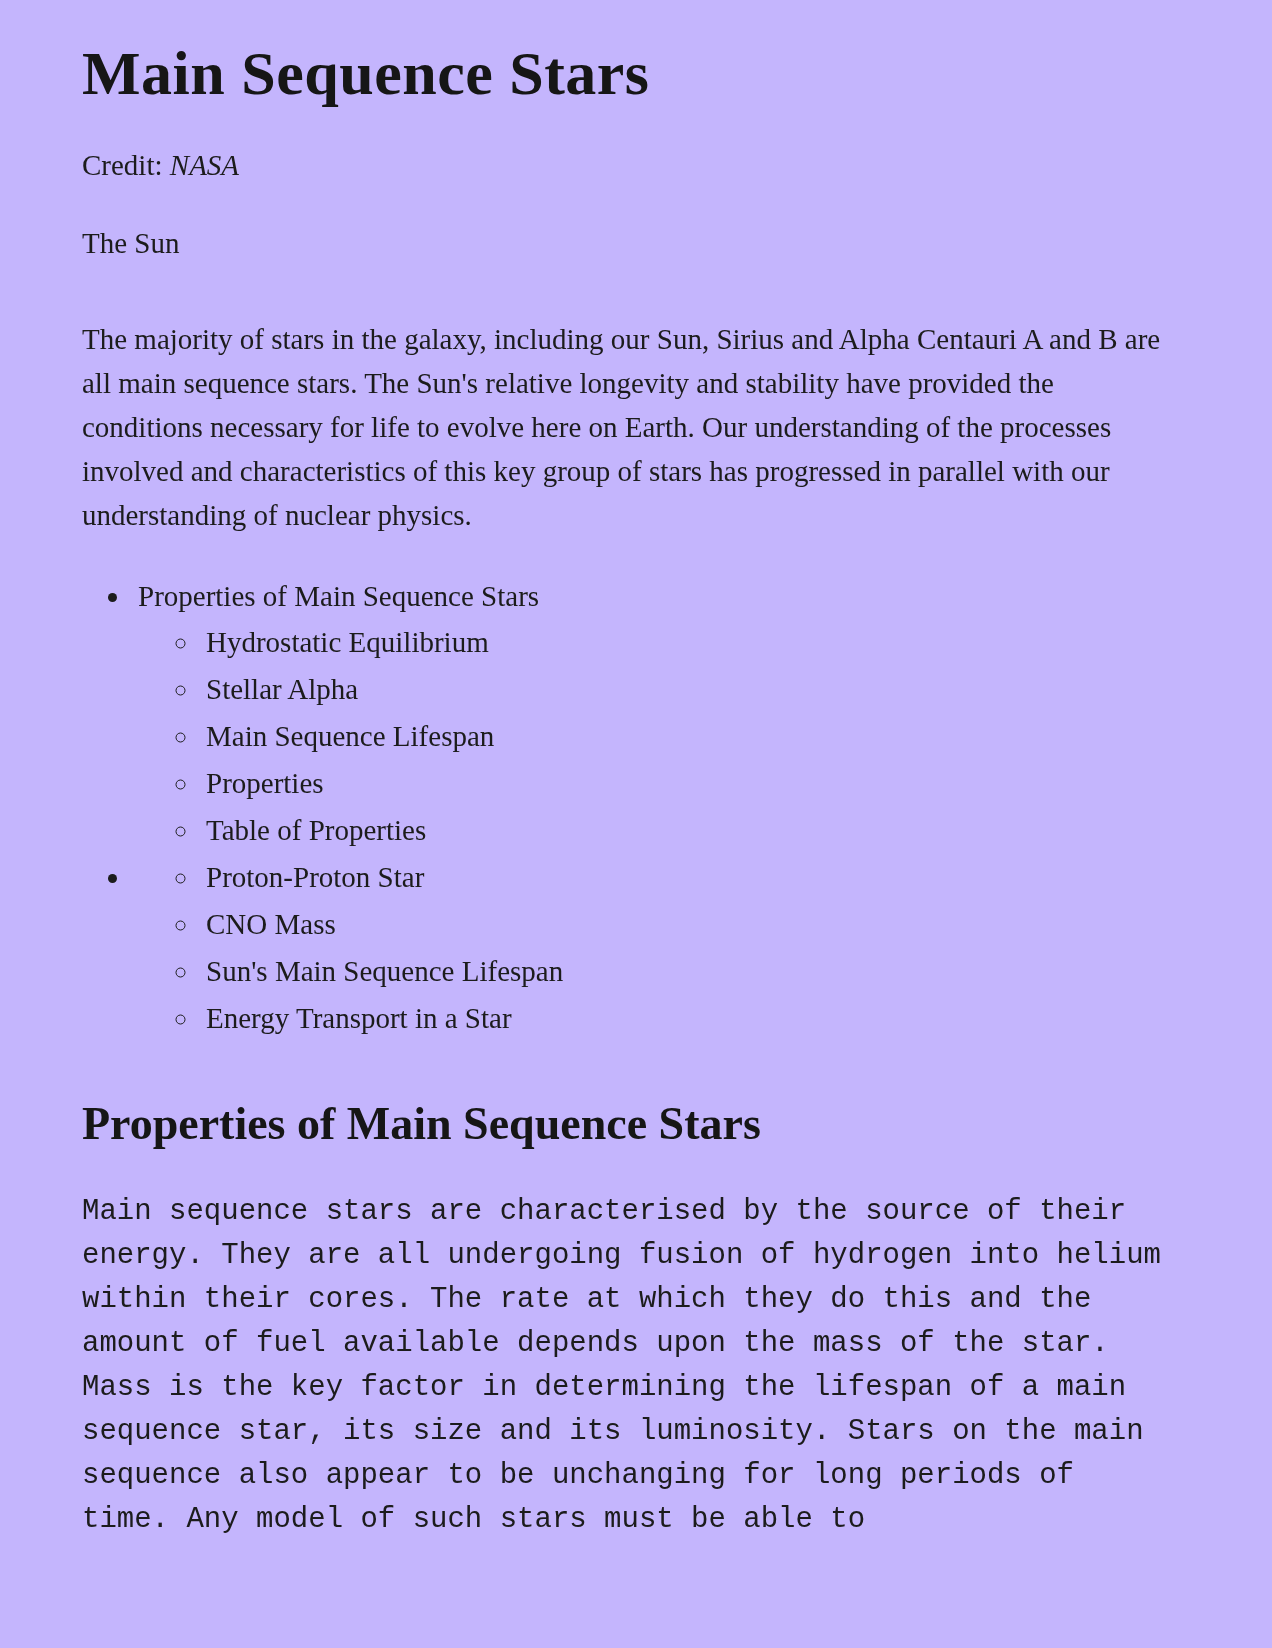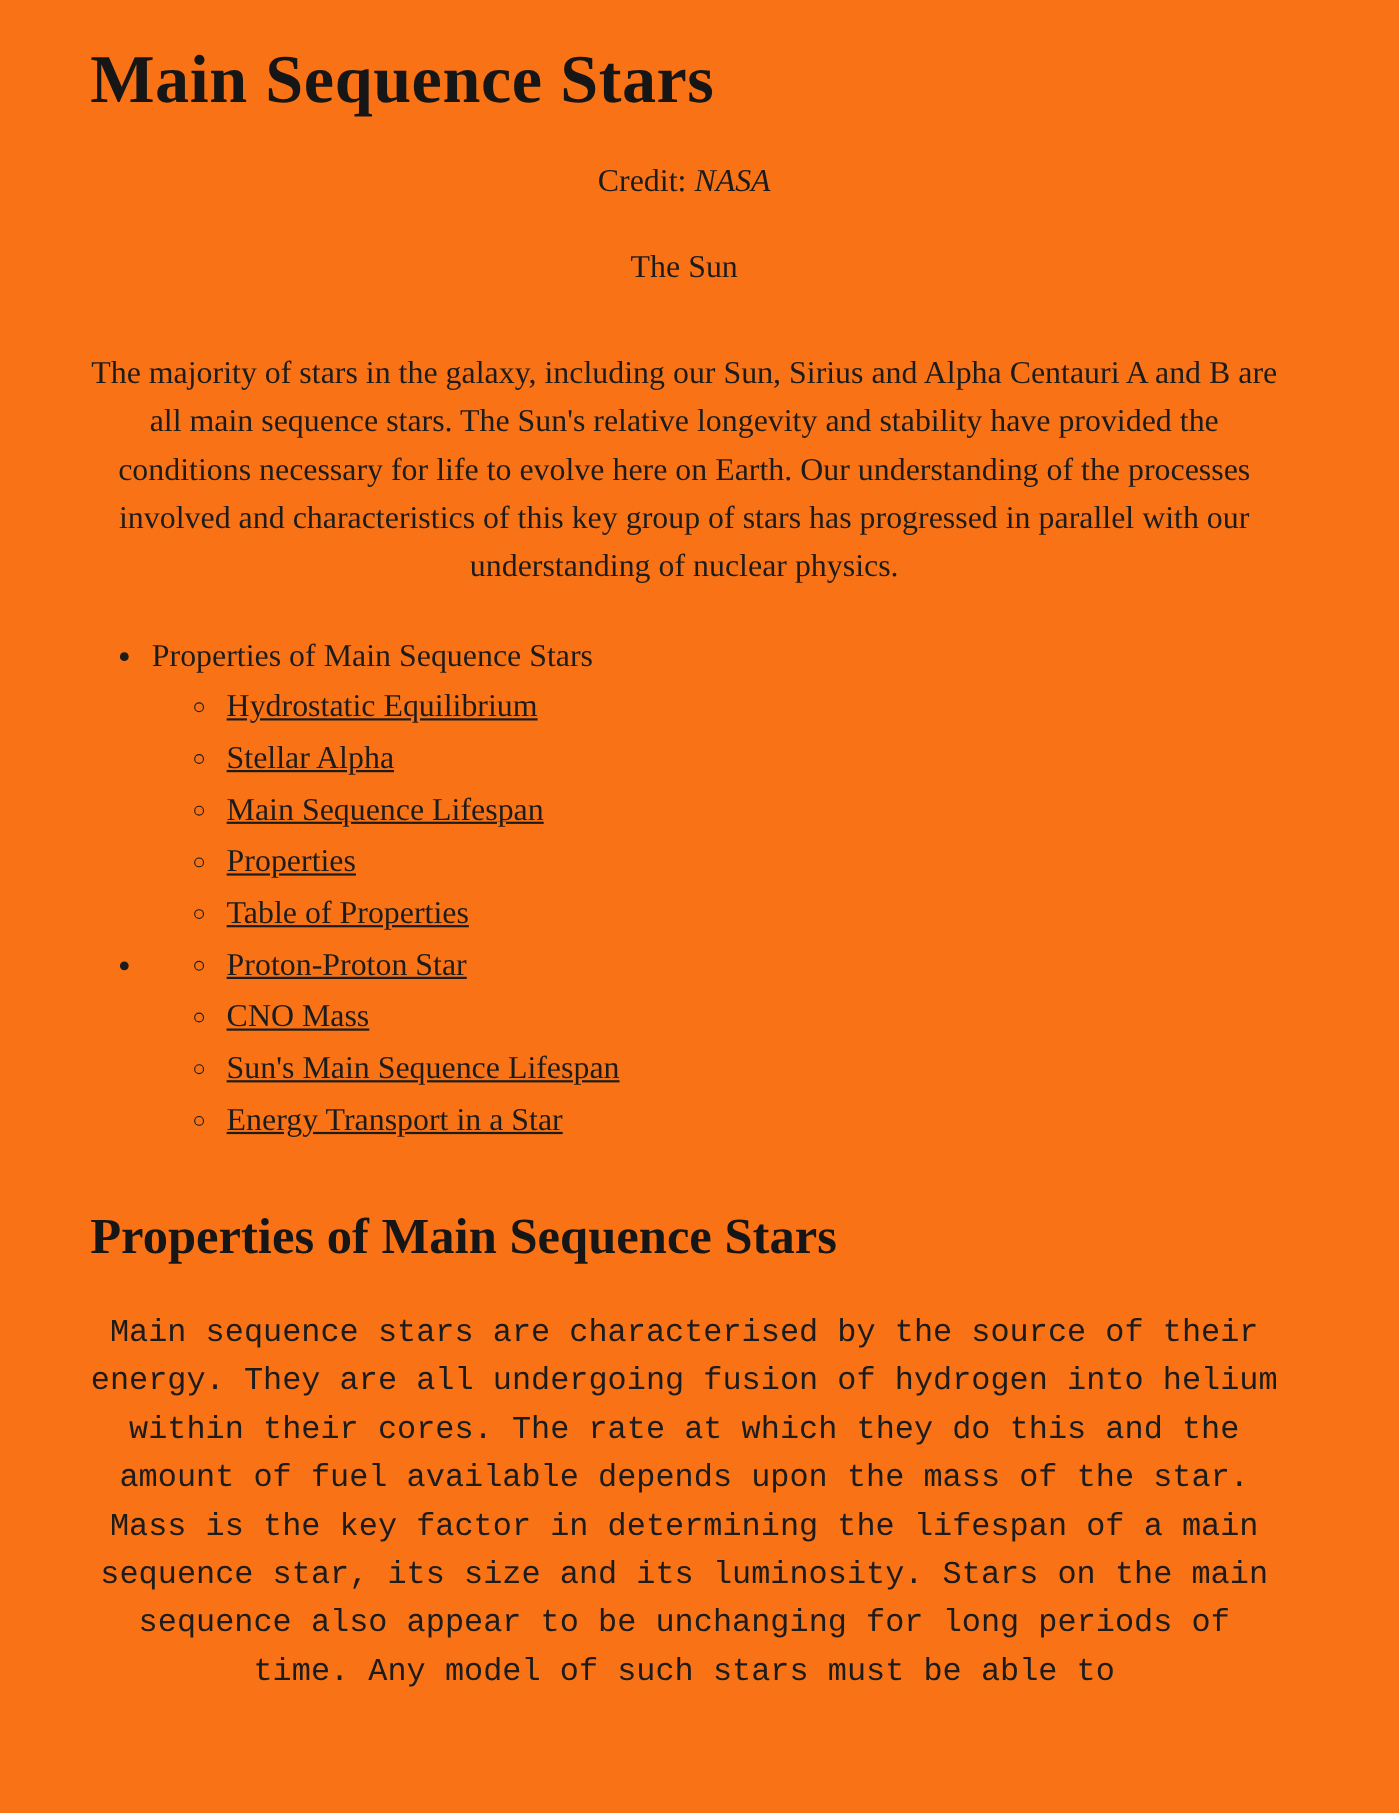--- a/index.html
+++ b/index.html
@@ -12,34 +12,33 @@
     min-height: 1648px;
     font-family: "Liberation Serif", "DejaVu Serif", serif;
     color: #1c1c1c;
     -webkit-font-smoothing: antialiased;
   }
   .page {
     box-sizing: border-box;
     width: 1272px;
     min-height: 1648px;
     padding: 30px 110px 40px 82px;
-    background: #f97316;
+    background: #c4b5fd;
   }
   h1.page-title {
     font-size: 62px;
     font-weight: 700;
     margin: 8px 0 34px 0;
     letter-spacing: 0.5px;
     color: #161616;
   }
   p {
     font-size: 29px;
     line-height: 1.52;
     margin: 0 0 30px 0;
-    text-align: center;
   }
   .credit-line {
     margin-bottom: 34px;
   }
   .credit-value {
     font-style: italic;
   }
   .caption {
     margin-bottom: 52px;
   }
@@ -54,21 +53,20 @@
     padding-left: 50px;
   }
   ul.toc > li {
     margin: 0 0 2px 0;
     padding-left: 6px;
   }
   ul.toc ul {
     list-style-type: circle;
     margin: 2px 0 2px 0;
     padding-left: 62px;
-    text-decoration: underline;
   }
   ul.toc ul > li {
     margin: 0 0 2px 0;
     padding-left: 6px;
   }
   h2.section-heading {
     font-size: 46px;
     font-weight: 700;
     margin: 56px 0 40px 0;
     color: #161616;

